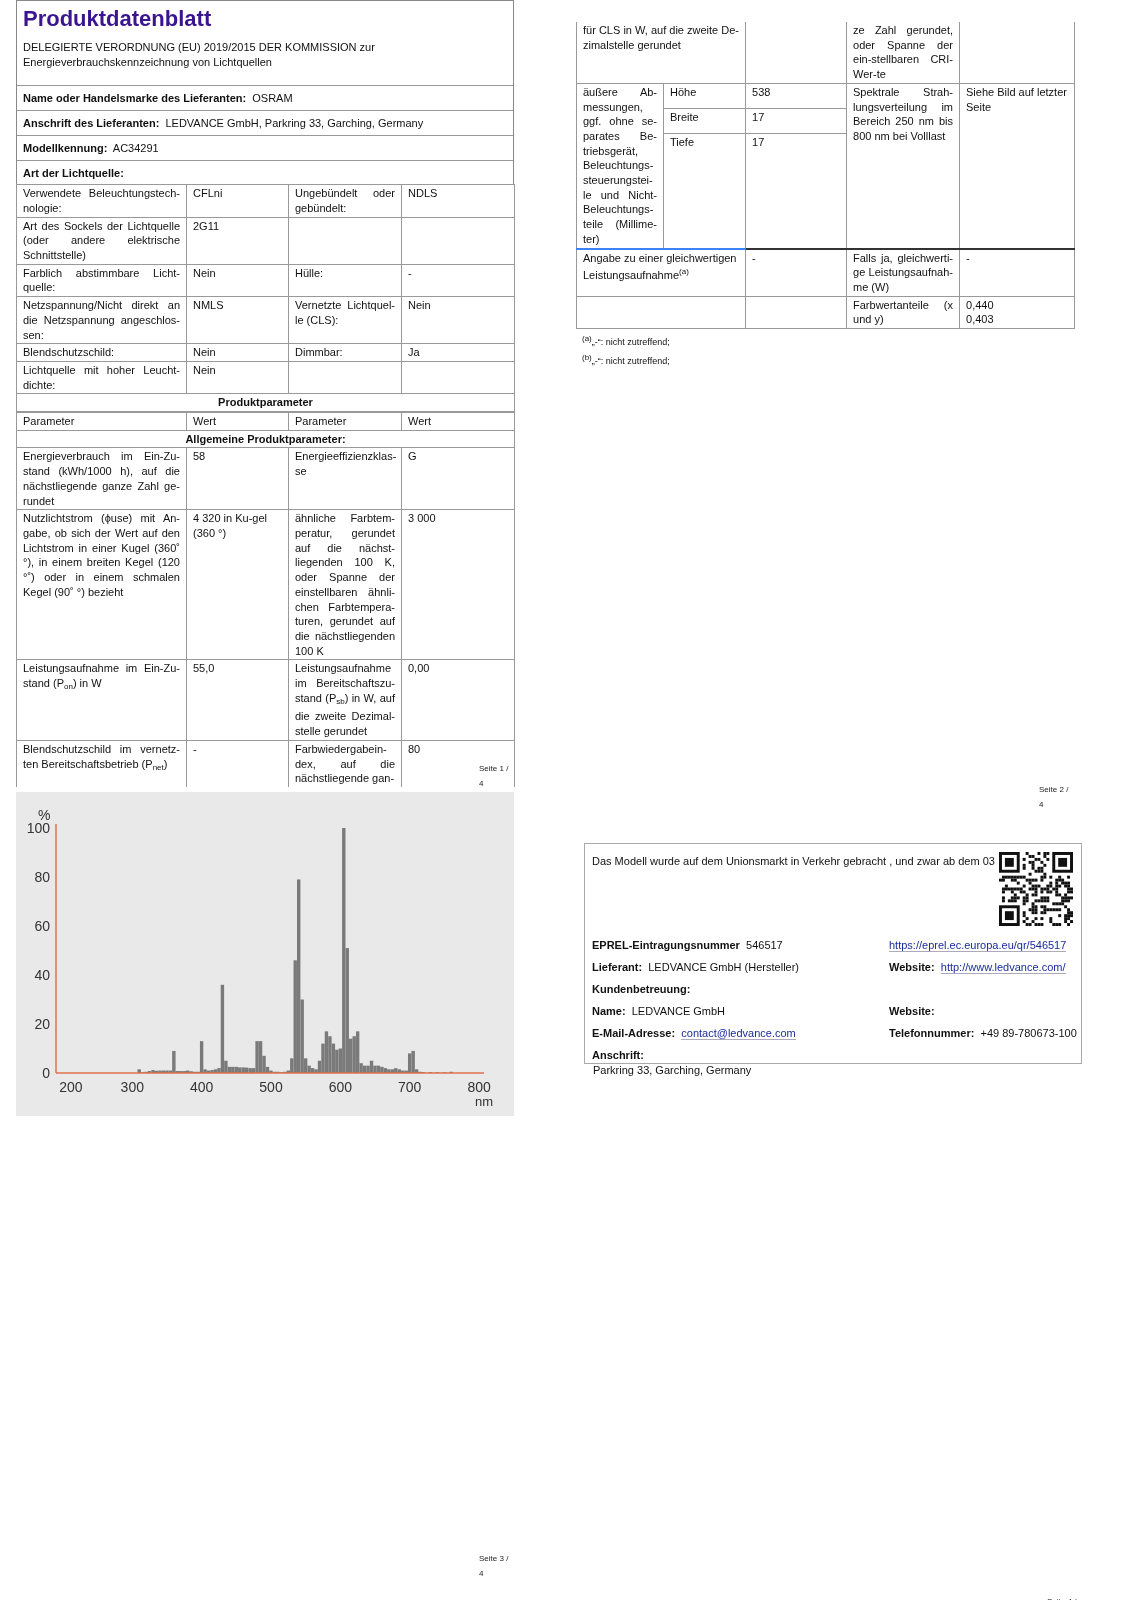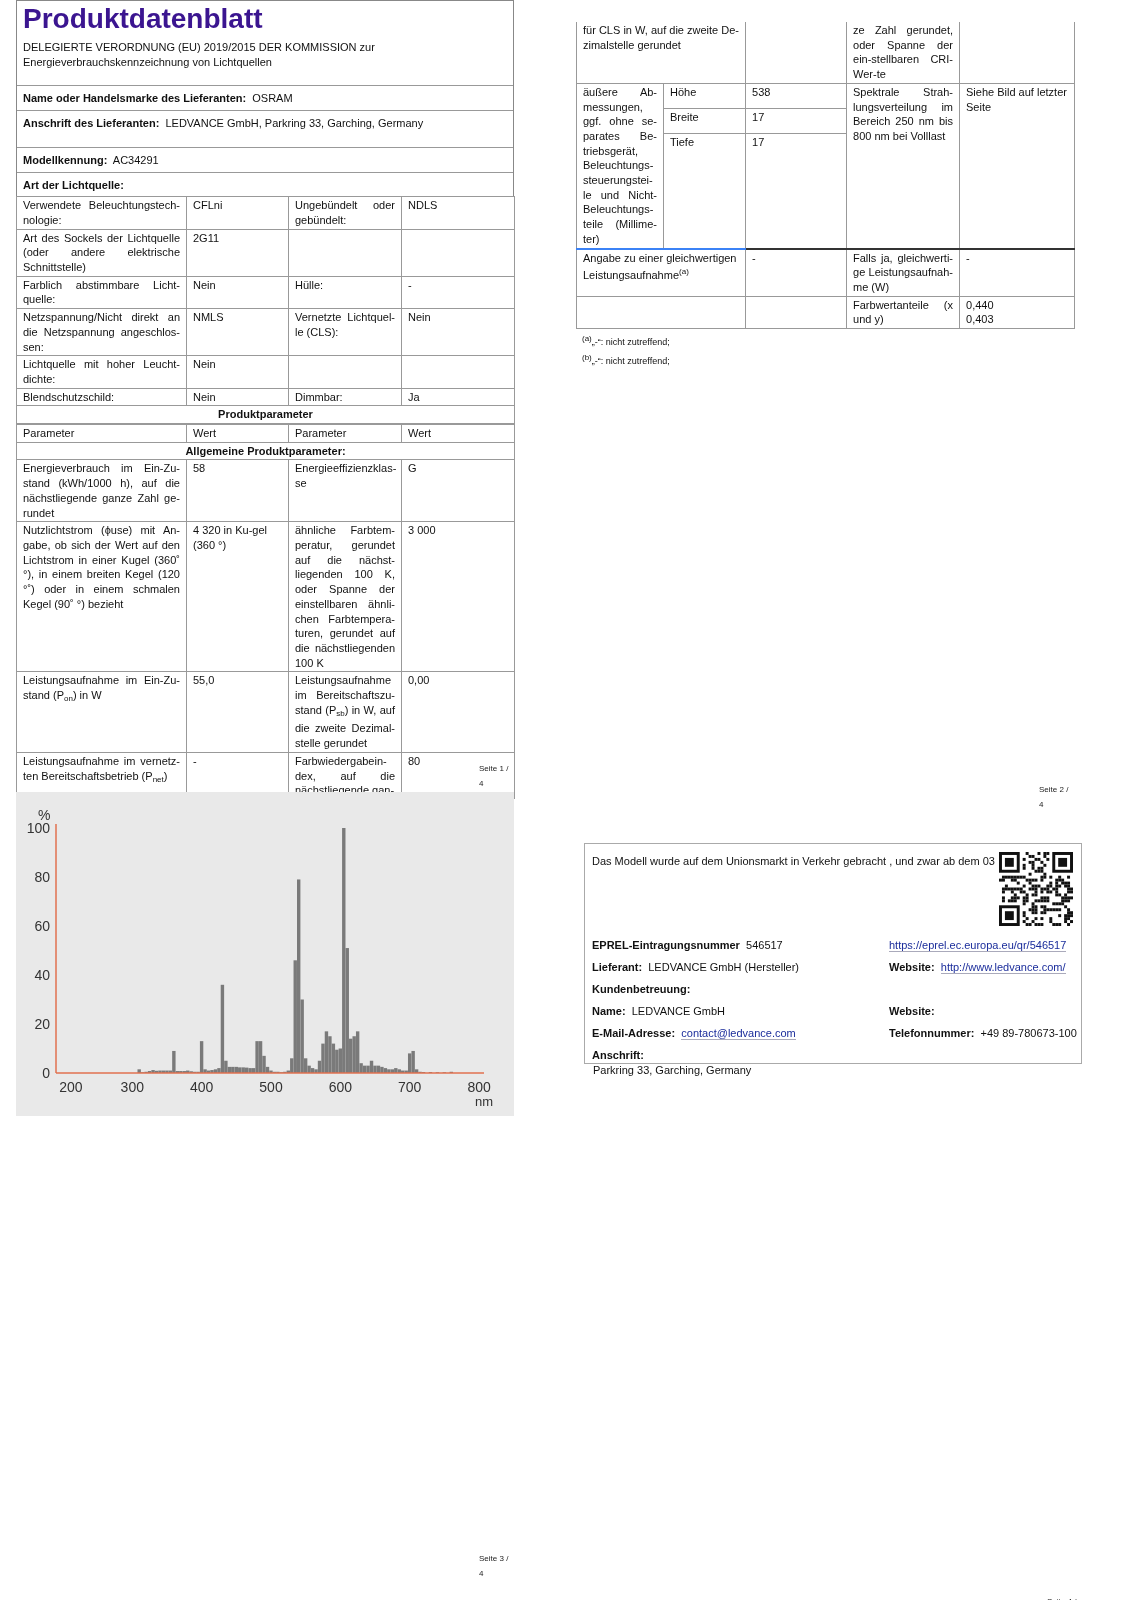--- a/index.html
+++ b/index.html
@@ -2,21 +2,21 @@
 <html><head>
 <meta charset="utf-8">
 <style>
   html,body{margin:0;padding:0;background:#fff;}
   body{width:1122px;height:1600px;position:relative;overflow:hidden;font-family:"Liberation Sans",sans-serif;color:#111;font-size:11px;line-height:14.7px;}
   .page{position:absolute;}
   #p1{left:16px;top:0;width:498px;}
   #p2{left:576px;top:0;width:498px;}
   #p3{left:16px;top:792px;width:498px;}
   #p4{left:584px;top:800px;width:498px;margin-top:43px;}
-  .title{font-size:28px;line-height:30px;font-weight:bold;color:#3b1590;padding:3px 6px 2px;}
+  .title{font-size:22px;line-height:30px;font-weight:bold;color:#3b1590;padding:3px 6px 2px;}
   .box{border-left:1px solid #888;border-right:1px solid #888;}
   .row{border-bottom:1px solid #999;padding:2px 6px;}
   .row b{font-weight:bold;}
   table{border-collapse:collapse;width:100%;table-layout:fixed;}
   td{border:1px solid #999;vertical-align:top;padding:1px 6px 1px 6px;font-size:11px;line-height:14.7px;}
   td.c{}
   td.j{text-align:justify;}
   td.h{text-align:center;font-weight:bold;}
   sub{font-size:8px;vertical-align:-2px;}
   sup{font-size:8px;}
@@ -35,21 +35,21 @@
   <div class="box" style="border-top:1px solid #888;">
     <div class="title">Produktdatenblatt</div>
     <div class="row" style="padding-top:4px;padding-bottom:16px;">
       <div>DELEGIERTE VERORDNUNG (EU) 2019/2015 DER KOMMISSION zur</div>
       <div>Energieverbrauchskennzeichnung von Lichtquellen</div>
     </div>
     <div class="row" style="padding-top:5px;padding-bottom:4px;">
       <b>Name oder Handelsmarke des Lieferanten:</b>&nbsp;
       <span>OSRAM</span>
     </div>
-    <div class="row" style="padding-top:5px;padding-bottom:16px;">
+    <div class="row" style="padding-top:5px;padding-bottom:4px;">
       <b>Anschrift des Lieferanten:</b>&nbsp;
       <span>LEDVANCE GmbH, Parkring 33, Garching, Germany</span>
     </div>
     <div class="row" style="padding-top:5px;padding-bottom:4px;">
       <b>Modellkennung:</b>&nbsp;
       <span>AC34291</span>
     </div>
     <div class="row" style="padding-top:5px;padding-bottom:4px;border-bottom:none;">
       <b>Art der Lichtquelle:</b>
     </div>
@@ -80,30 +80,30 @@
           <td class="j">Hülle:</td>
           <td class="c">-</td>
         </tr>
         <tr>
           <td class="j">Netzspannung/Nicht direkt an die Netzspannung angeschlos-sen:</td>
           <td class="c">NMLS</td>
           <td class="j">Vernetzte Lichtquel-le (CLS):</td>
           <td class="c">Nein</td>
         </tr>
         <tr>
+          <td class="j">Blendschutzschild:</td>
+          <td class="c">Nein</td>
+          <td class="j">Dimmbar:</td>
+          <td class="c">Ja</td>
+        </tr>
+        <tr>
           <td class="j">Lichtquelle mit hoher Leucht-dichte:</td>
           <td class="c">Nein</td>
           <td class="j"></td>
           <td class="c"></td>
-        </tr>
-        <tr>
-          <td class="j">Blendschutzschild:</td>
-          <td class="c">Nein</td>
-          <td class="j">Dimmbar:</td>
-          <td class="c">Ja</td>
         </tr>
       </tbody>
     <tbody>
         <tr>
           <td colspan="4" class="h">Produktparameter</td>
         </tr>
   </tbody>
     </table>
   <table>
     <colgroup>
@@ -134,21 +134,21 @@
       <td class="j">ähnliche Farbtem-peratur, gerundet auf die nächst-liegenden 100 K, oder Spanne der einstellbaren ähnli-chen Farbtempera-turen, gerundet auf die nächstliegenden 100 K</td>
       <td class="c">3 000</td>
     </tr>
     <tr>
       <td class="j"><span>Leistungsaufnahme im Ein-Zu-stand (P</span><sub>on</sub><span>) in W</span></td>
       <td class="c">55,0</td>
       <td class="j"><span>Leistungsaufnahme im Bereitschaftszu-stand (P</span><sub>sb</sub><span>) in W, auf die zweite Dezimal-stelle gerundet</span></td>
       <td class="c">0,00</td>
     </tr>
     <tr>
-      <td class="j" style="border-bottom:none;"><span>Leistungsaufnahme im vernetz-ten Bereitschaftsbetrieb (P</span><sub>net</sub><span>)</span></td>
+      <td class="j" style="border-bottom:none;"><span>Blendschutzschild im vernetz-ten Bereitschaftsbetrieb (P</span><sub>net</sub><span>)</span></td>
       <td class="c" style="border-bottom:none;">-</td>
       <td class="j" style="border-bottom:none;">Farbwiedergabein-dex, auf die nächstliegende gan-</td>
       <td class="c" style="border-bottom:none;">80</td>
     </tr>
   </tbody>
     </table>
   <div class="pagenum" style="left:463px;top:762px;">Seite 1 / 4</div>
 </div>
 
 <div class="page" id="p2">

